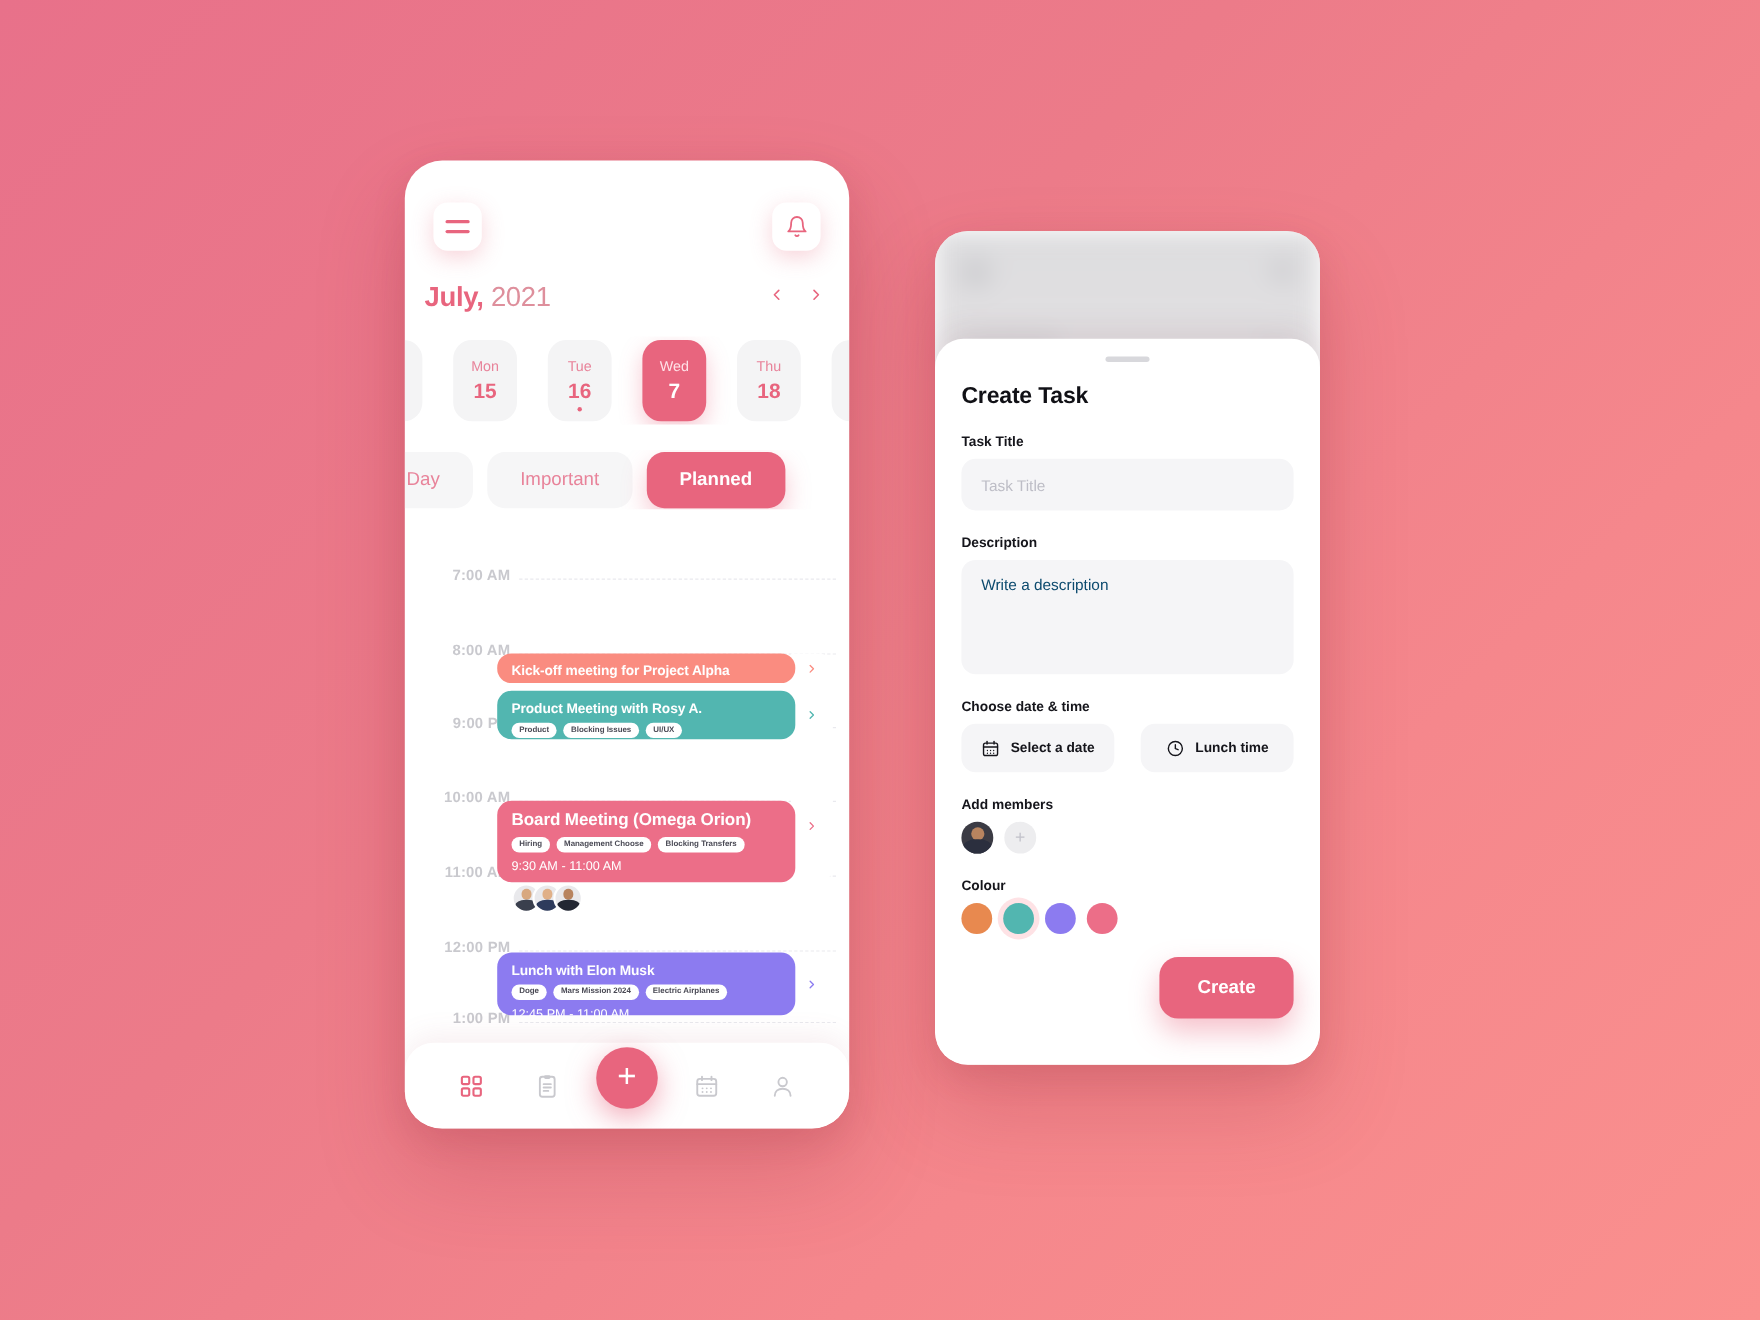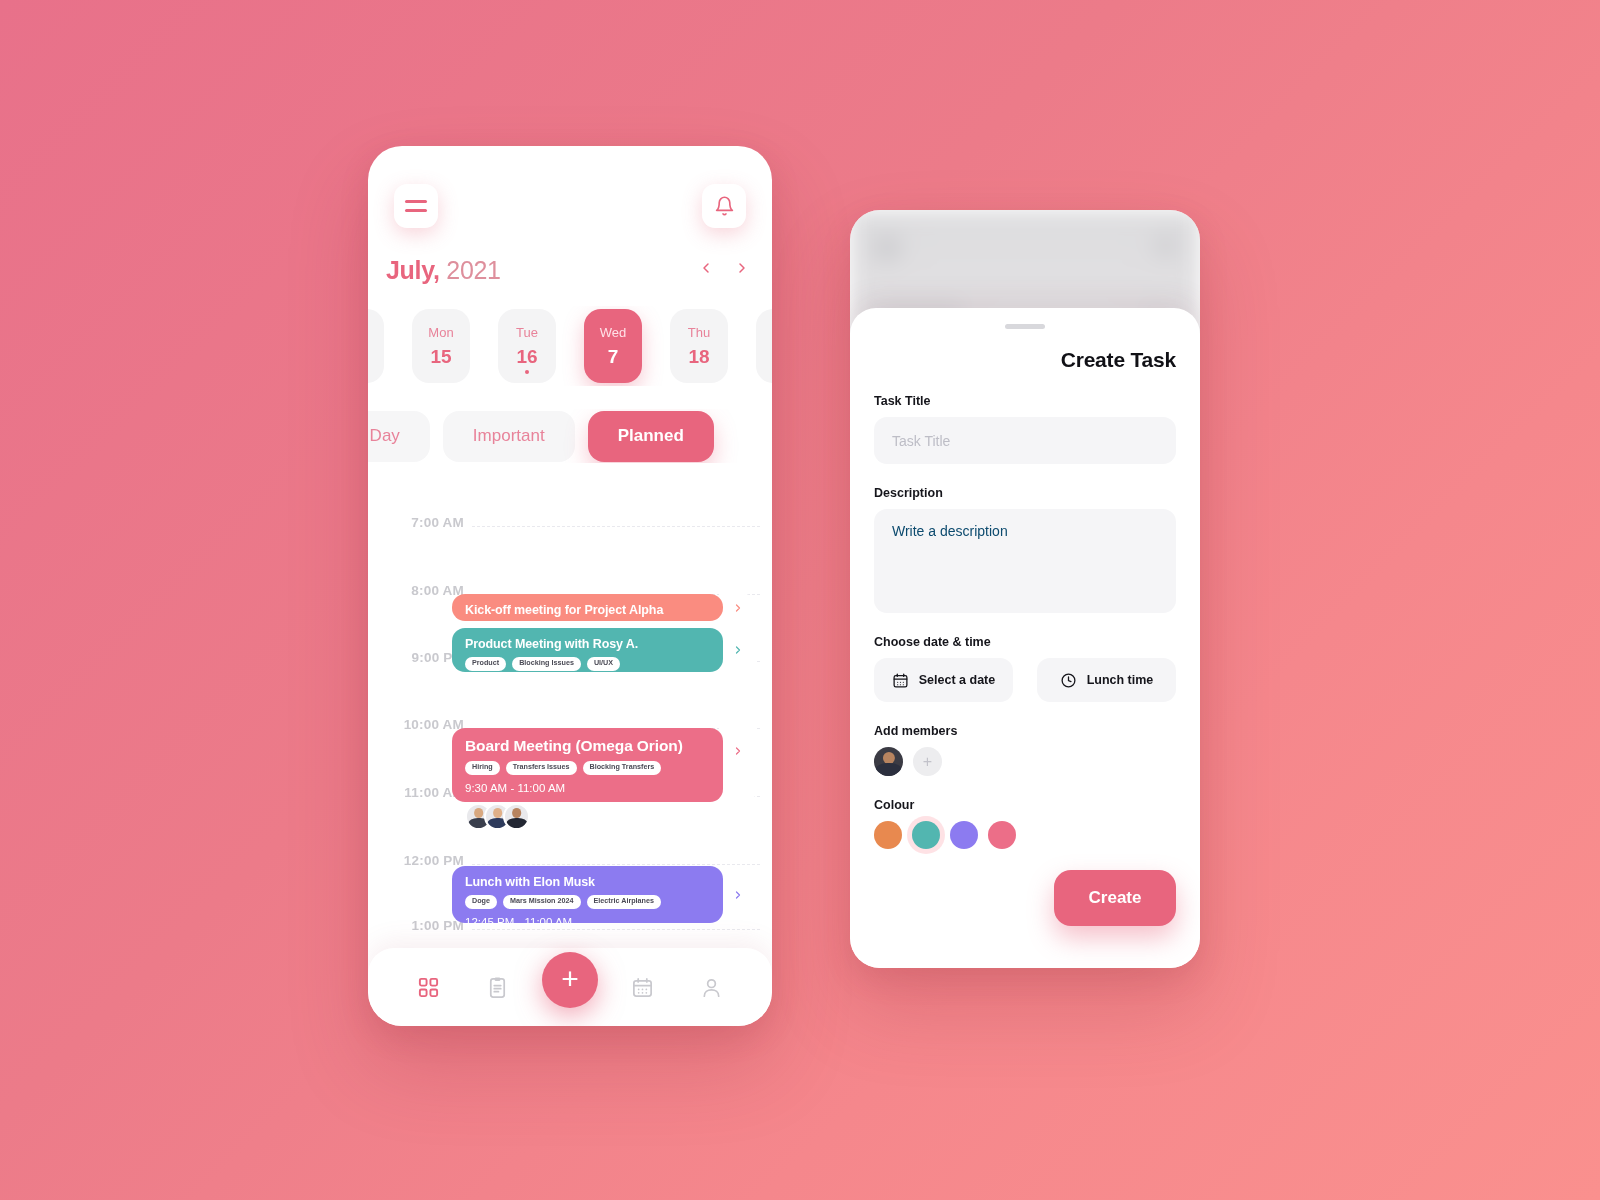--- a/index.html
+++ b/index.html
@@ -198,21 +198,21 @@
     background: #ffffff;
     border-radius: 26px 26px 30px 30px;
     padding: 14px 24px 0 24px;
     box-shadow: 0 -8px 28px rgba(120,60,80,0.10);
   }
   .grabber {
     width: 40px; height: 5px; border-radius: 3px; background: #D8D8DC;
     margin: 2px auto 0 auto;
   }
   .sheet-title {
-    text-align:right; font-size: 21px; font-weight: 800; color: #111116;
+    text-align:left; font-size: 21px; font-weight: 800; color: #111116;
     margin-top: 19px; letter-spacing: -0.2px;
   }
   .field-label {
     font-size: 12.5px; font-weight: 700; color: #15151b; margin-top: 22px; margin-bottom: 9px;
   }
   .input-box {
     background: #F5F5F7; border-radius: 13px;
     height: 47px; display:flex; align-items:center; padding: 0 18px;
     font-size: 14px; color: #BDBDC6;
   }
@@ -380,21 +380,21 @@
           <svg width="12" height="16" viewBox="0 0 24 24" fill="none" stroke="#52B6B0" stroke-width="2.4" stroke-linecap="round" stroke-linejoin="round">
             <polyline points="9 18 15 12 9 6"></polyline>
           </svg>
         </div>
       </div>
       <div class="evt" style="top: 205px; height: 103px; width: 305px;">
         <div class="evt-card" style="background: rgb(236, 110, 136); margin-top: 29px;">
           <div class="evt-title big">Board Meeting (Omega Orion)</div>
           <div class="evt-tags">
             <span class="evt-tag">Hiring</span>
-            <span class="evt-tag">Transfers Issues</span>
+            <span class="evt-tag">Management Choose</span>
             <span class="evt-tag">Blocking Transfers</span>
           </div>
           <div class="evt-time">9:30 AM - 11:00 AM</div>
           <div class="evt-avs">
             <div class="evt-av" style="background: rgb(233, 233, 236);">
               <span class="face">
                 <span class="head" style="background:#d8a87f"></span>
                 <span class="body" style="background:#3a3f4d"></span>
               </span>
             </div>

